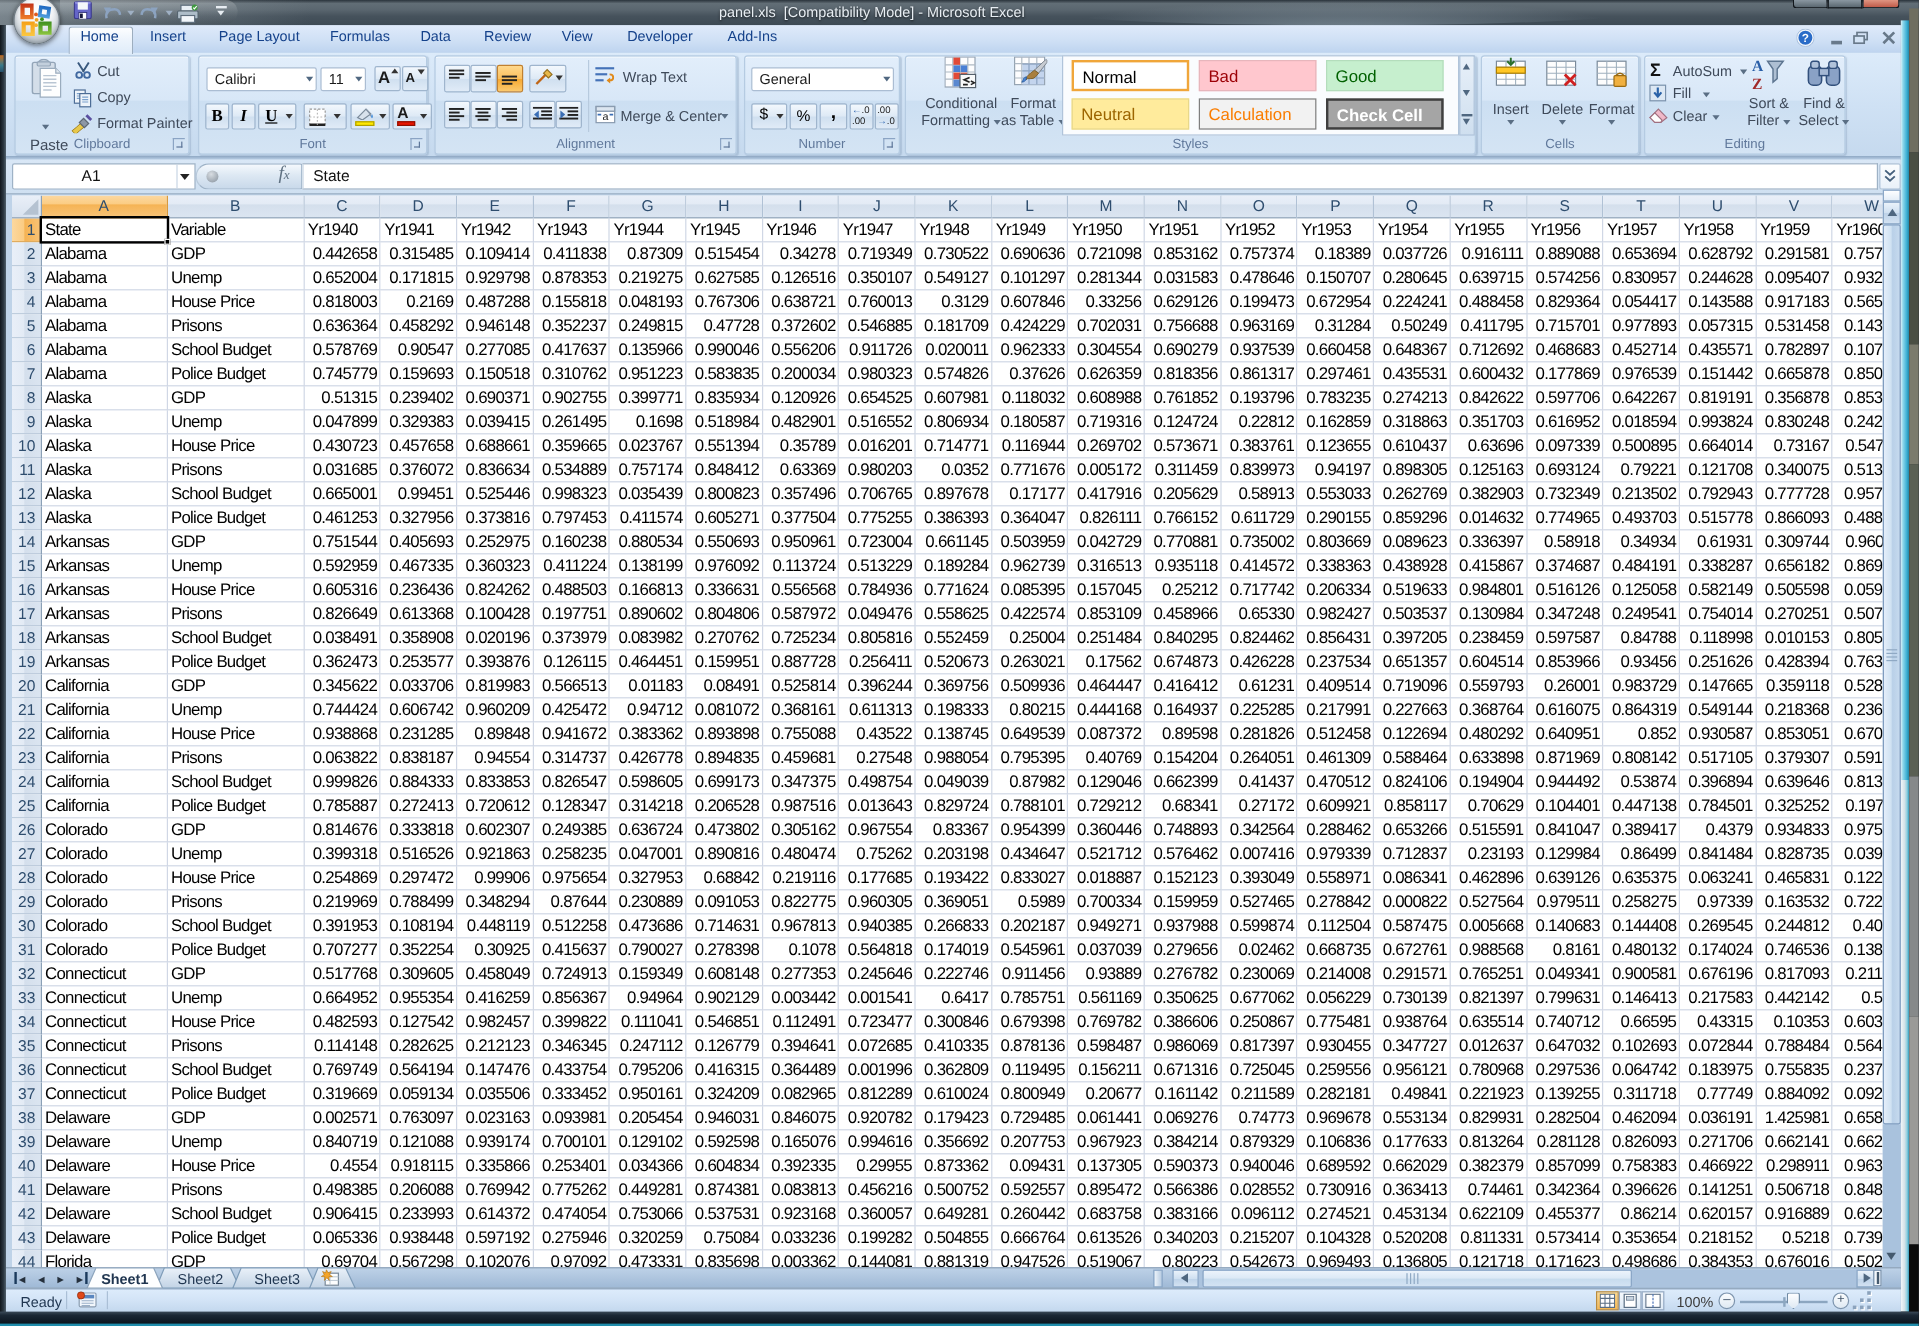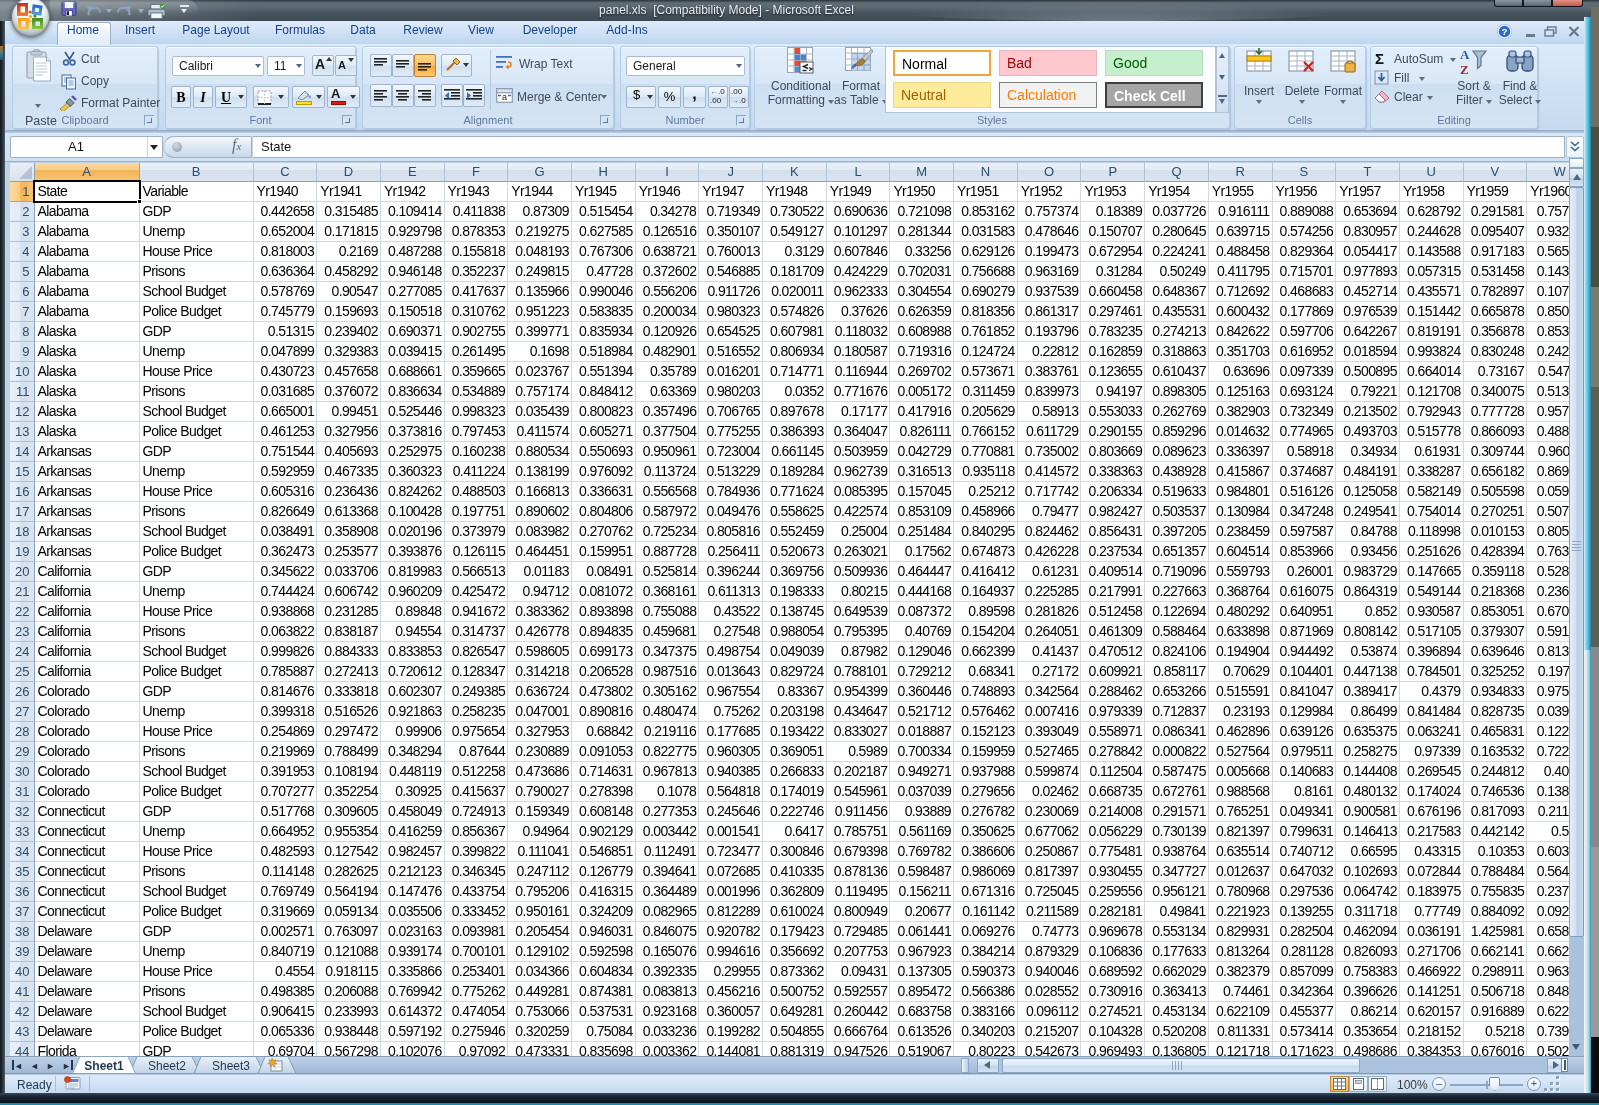--- a/index.html
+++ b/index.html
@@ -917,21 +917,21 @@
     <div class="c n">0.100428</div>
     <div class="c n">0.197751</div>
     <div class="c n">0.890602</div>
     <div class="c n">0.804806</div>
     <div class="c n">0.587972</div>
     <div class="c n">0.049476</div>
     <div class="c n">0.558625</div>
     <div class="c n">0.422574</div>
     <div class="c n">0.853109</div>
     <div class="c n">0.458966</div>
-    <div class="c n">0.79477</div>
+    <div class="c n">0.65330</div>
     <div class="c n">0.982427</div>
     <div class="c n">0.503537</div>
     <div class="c n">0.130984</div>
     <div class="c n">0.347248</div>
     <div class="c n">0.249541</div>
     <div class="c n">0.754014</div>
     <div class="c n">0.270251</div>
     <div class="c n">0.507215</div>
     <div class="hr">18</div>
     <div class="c">Arkansas</div>

